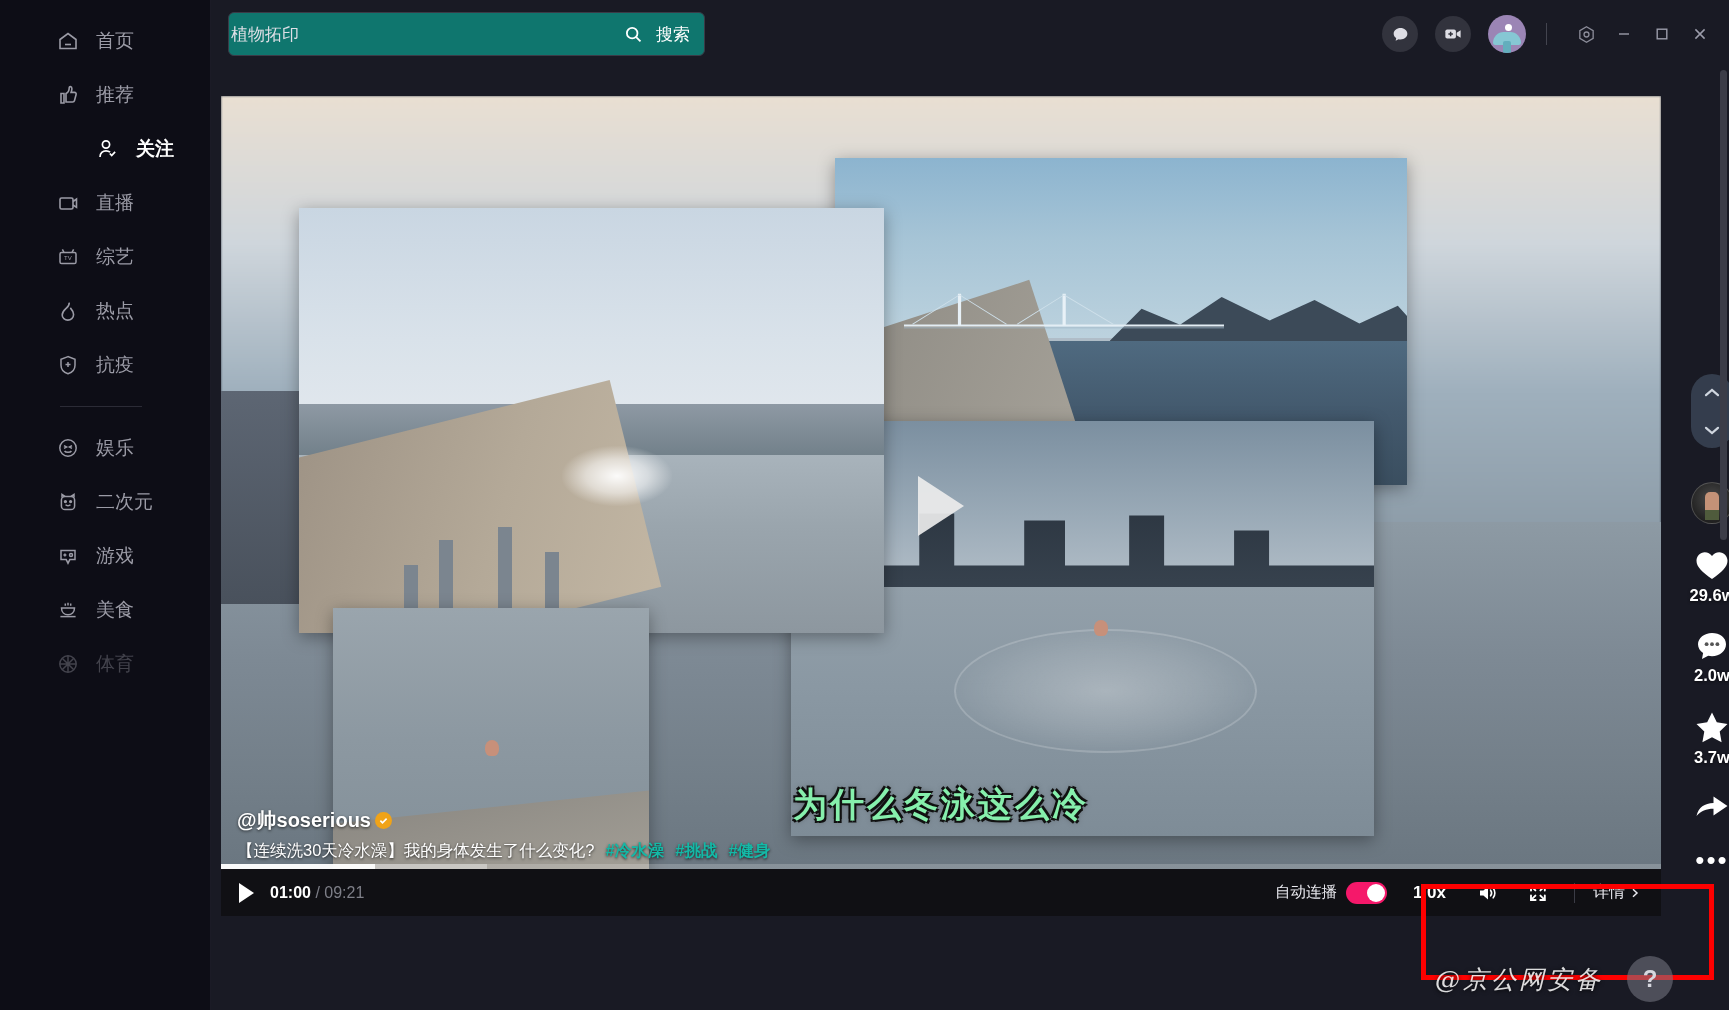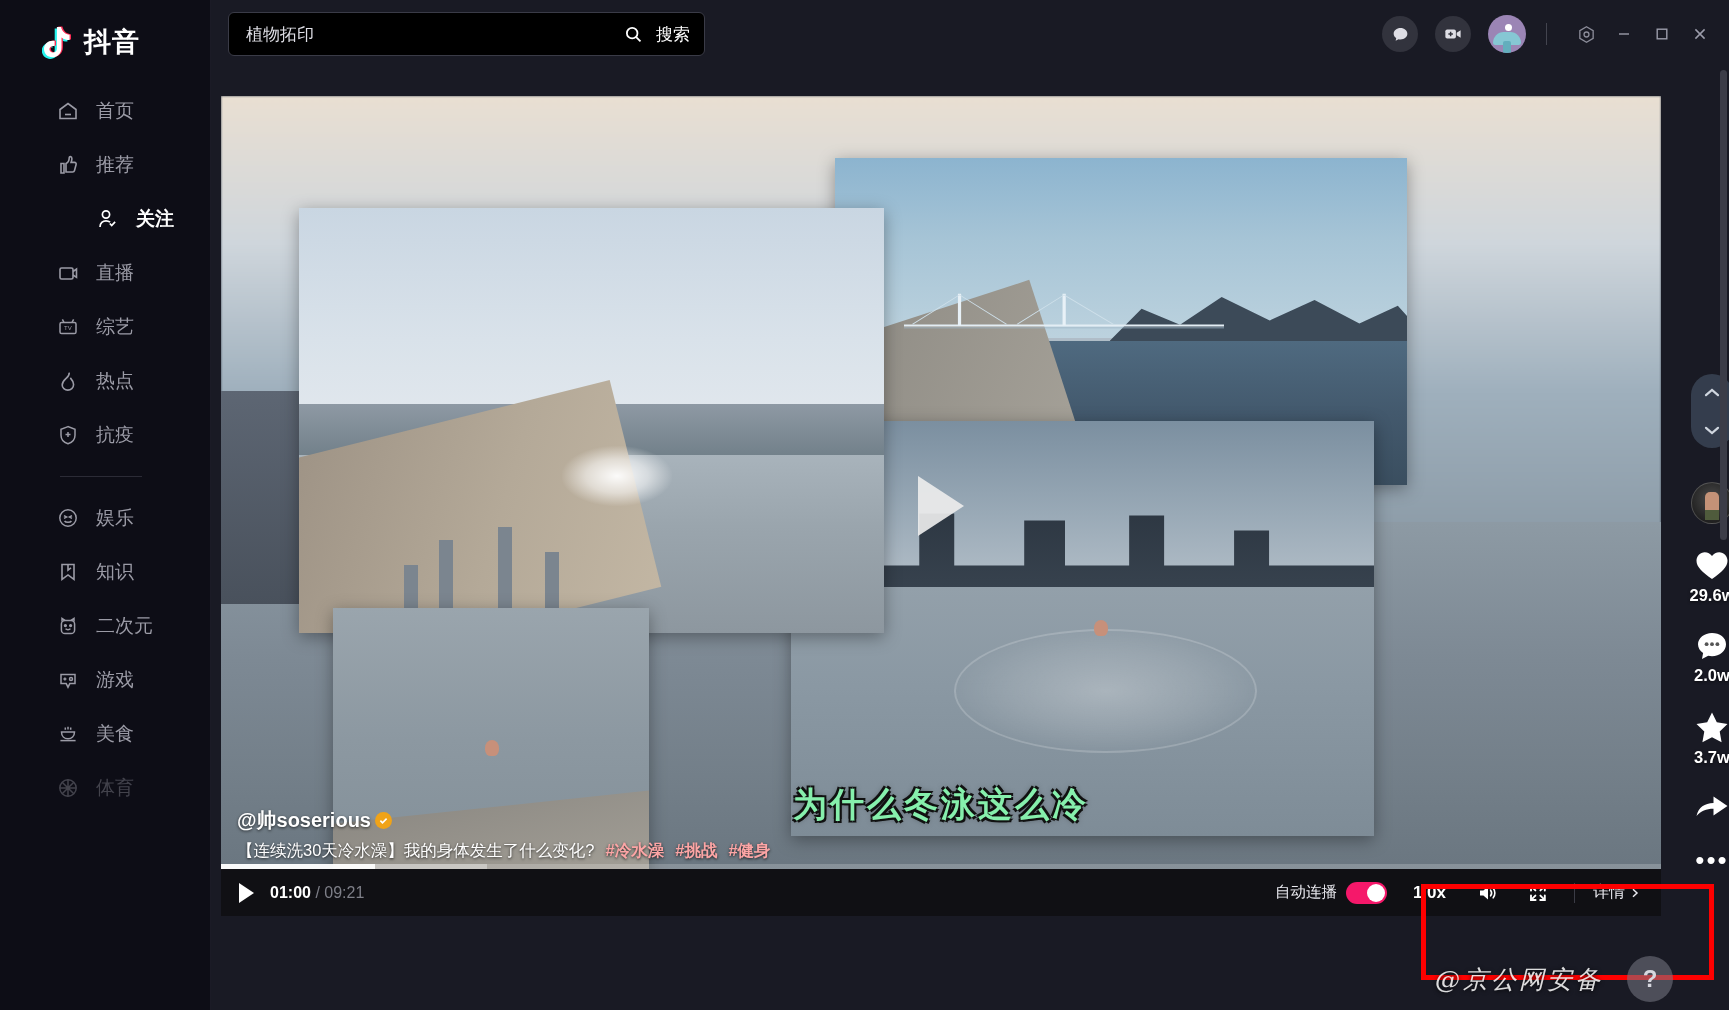--- a/index.html
+++ b/index.html
@@ -44,22 +44,22 @@
   .icp-badge { display:inline-block; width:14px; height:14px; border-radius:50%;
     background: radial-gradient(circle at 40% 35%, #e8c46a 0%, #b8312f 55%, #7d1b18 100%);
     vertical-align: -2px; margin-right: 4px; }
 
   
   .main { flex: 1; position: relative; background: #191a24; height: 1010px; }
 
   .topbar { height: 68px; display: flex; align-items: center; position: relative; }
   .search-wrap {
     margin-left: 17px; width: 477px; height: 44px;
-    background: #000000; border: 1px solid #3a3b47; border-radius: 6px;
-    display: flex; align-items: center; padding: 0 14px 0 17px;
+    background: #0f766e; border: 1px solid #3a3b47; border-radius: 6px;
+    display: flex; align-items: center; padding: 0 14px 0 2px;
   }
   .search-input {
     flex: 1; background: transparent; border: none; outline: none;
     color: #dfdfe6; font-size: 17px; font-family: inherit;
   }
   .search-btn { display: flex; align-items: center; gap: 14px; color: #fff; font-size: 17px; cursor: pointer; white-space: nowrap; }
 
   .top-right { position: absolute; right: 0; top: 0; height: 68px; display: flex; align-items: center; gap: 0; }
   .circle-btn {
     width: 36px; height: 36px; border-radius: 50%; background: #32333d;
@@ -162,21 +162,21 @@
     letter-spacing: 3px;
     text-shadow: -2px -2px 0 #111, 2px -2px 0 #111, -2px 2px 0 #111, 2px 2px 0 #111, 0 0 6px rgba(0,0,0,.6);
     font-family: "DejaVu Sans", sans-serif;
   }
 
   .info-block { position: absolute; left: 16px; bottom: 54px; }
   .uname { display:flex; align-items:center; gap: 4px; color: #fff; font-size: 20px; font-weight: bold;
     text-shadow: 0 1px 3px rgba(0,0,0,.7); }
   .verify { width: 17px; height: 17px; border-radius: 50%; background: #f0a318; display:flex; align-items:center; justify-content:center; }
   .caption { margin-top: 6px; color: #fff; font-size: 16.5px; text-shadow: 0 1px 3px rgba(0,0,0,.75); display:flex; align-items:flex-start; flex-wrap:nowrap; }
-  .tag { color: #fca5a5; font-weight: bold; margin-left: 11px; }
+  .tag { color: #14b8a6; font-weight: bold; margin-left: 11px; }
   .tag:first-of-type { margin-left: 2px; }
 
   .progress { position:absolute; left: 0; right: 0; bottom: 47px; height: 5px; background: rgba(255,255,255,.2); }
   .progress .buf { position:absolute; left:0; top:0; height:100%; background: rgba(255,255,255,.35); }
   .progress .played { position:absolute; left:0; top:0; height:100%; background: rgba(255,255,255,.92); }
 
   .controls {
     position:absolute; left:0; right:0; bottom:0; height:47px; background:#101014;
     display:flex; align-items:center; color:#fff;
   }
@@ -218,30 +218,20 @@
   .scrollbar .thumb { position:absolute; left:0; top:0; width:7px; height: 470px; border-radius: 4px; background:#3c3d48; }
 
   svg { display:block; }
 </style>
 </head>
 <body>
 
 <div id="app">
 
   <aside class="sidebar">
-    <div class="brand">
-      <span class="brand-logo">
-        <svg width="32" height="34" viewBox="0 0 32 34">
-          <path d="M19 2c1.2 5 4.6 7.4 8.6 7.8v5.2c-2.8.1-5.6-.8-8.1-2.6v10.3c0 6.1-4.6 9.6-9.3 9.6-4.4 0-8.2-3.3-8.2-8.2 0-5 4-8.3 8.6-8.3.7 0 1.4.1 2 .2v5.3c-.5-.2-1-.3-1.6-.3-2 0-3.6 1.5-3.6 3.3s1.6 3.3 3.6 3.3c2 0 3.9-1.4 3.9-4.3V2z" fill="#25f4ee" transform="translate(-2.2,1.6)"></path>
-          <path d="M19 2c1.2 5 4.6 7.4 8.6 7.8v5.2c-2.8.1-5.6-.8-8.1-2.6v10.3c0 6.1-4.6 9.6-9.3 9.6-4.4 0-8.2-3.3-8.2-8.2 0-5 4-8.3 8.6-8.3.7 0 1.4.1 2 .2v5.3c-.5-.2-1-.3-1.6-.3-2 0-3.6 1.5-3.6 3.3s1.6 3.3 3.6 3.3c2 0 3.9-1.4 3.9-4.3V2z" fill="#fe2c55" transform="translate(1.4,-0.4)"></path>
-          <path d="M19 2c1.2 5 4.6 7.4 8.6 7.8v5.2c-2.8.1-5.6-.8-8.1-2.6v10.3c0 6.1-4.6 9.6-9.3 9.6-4.4 0-8.2-3.3-8.2-8.2 0-5 4-8.3 8.6-8.3.7 0 1.4.1 2 .2v5.3c-.5-.2-1-.3-1.6-.3-2 0-3.6 1.5-3.6 3.3s1.6 3.3 3.6 3.3c2 0 3.9-1.4 3.9-4.3V2z" fill="#ffffff"></path>
-        </svg>
-      </span>
-      <span class="brand-name">抖音</span>
-    </div>
 
     <nav class="nav">
       <div class="nav-item">
         <span class="ico">
           <svg width="22" height="22" viewBox="0 0 22 22" fill="none" stroke="#9b9ba6" stroke-width="1.6">
             <path d="M3 9.5 11 3.5l8 6v9H3z"></path>
               <path d="M8 14.5h6"></path>
           </svg>
         </span>
         <span>首页</span>
@@ -313,29 +303,20 @@
         <span class="ico">
           <svg width="22" height="22" viewBox="0 0 22 22" fill="none" stroke="#9b9ba6" stroke-width="1.5">
             <circle cx="11" cy="11" r="8.2"></circle>
               <path d="M7 8.6l2.6 1.4-2.6 1.3M15 8.6l-2.6 1.4 2.6 1.3"></path>
               <path d="M7.6 14c1 1.6 5.8 1.6 6.8 0"></path>
           </svg>
         </span>
         <span>娱乐</span>
       </div>
 
-      <div class="nav-item">
-        <span class="ico">
-          <svg width="22" height="22" viewBox="0 0 22 22" fill="none" stroke="#9b9ba6" stroke-width="1.6">
-            <path d="M5 3.5h12v15l-6-4.6-6 4.6z"></path>
-              <path d="M11 3.5v5.6l3-2.2"></path>
-          </svg>
-        </span>
-        <span>知识</span>
-      </div>
 
       <div class="nav-item">
         <span class="ico">
           <svg width="22" height="22" viewBox="0 0 22 22" fill="none" stroke="#9b9ba6" stroke-width="1.5">
             <path d="M5 6.5V3.4l3 2M17 6.5V3.4l-3 2"></path>
               <rect x="4.4" y="5.4" width="13.2" height="13.2" rx="3.6"></rect>
             <circle cx="8.4" cy="10.6" r=".9" fill="#9b9ba6"></circle>
               <circle cx="13.6" cy="10.6" r=".9" fill="#9b9ba6"></circle>
             <path d="M8.6 13.6c.9 1.4 3.9 1.4 4.8 0"></path>
           </svg>

